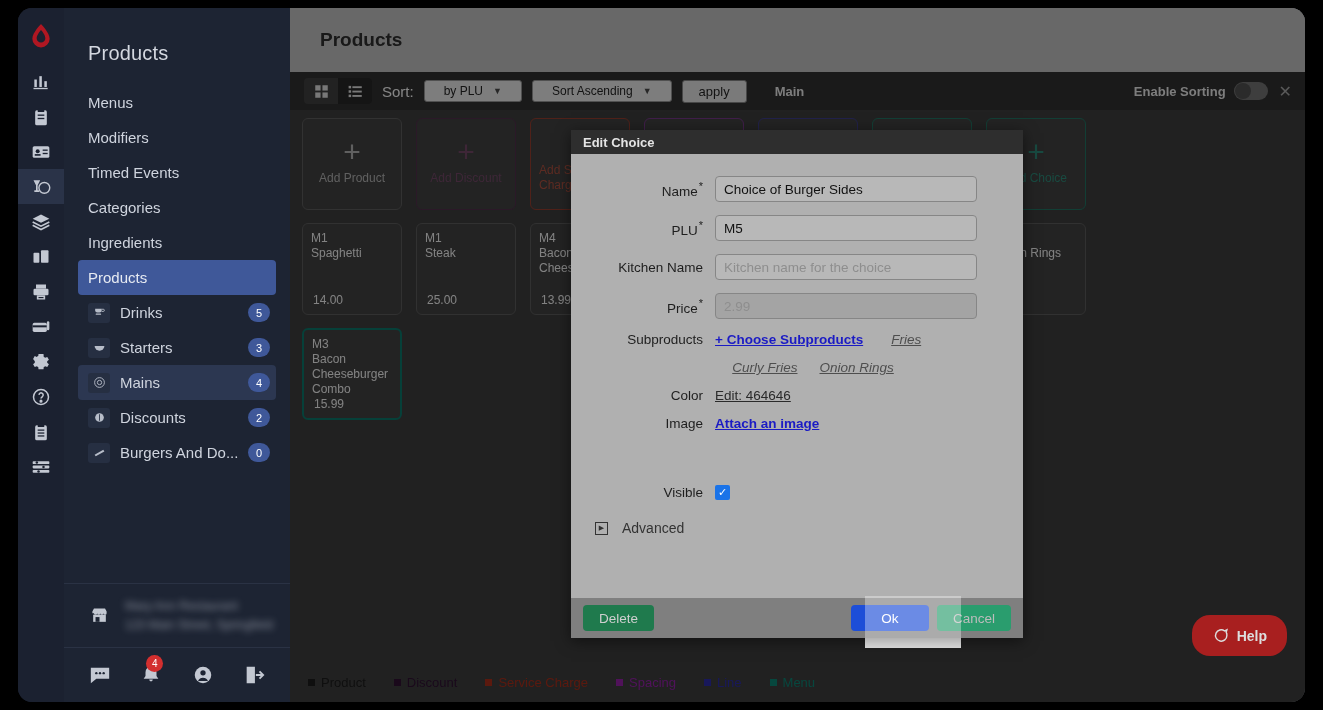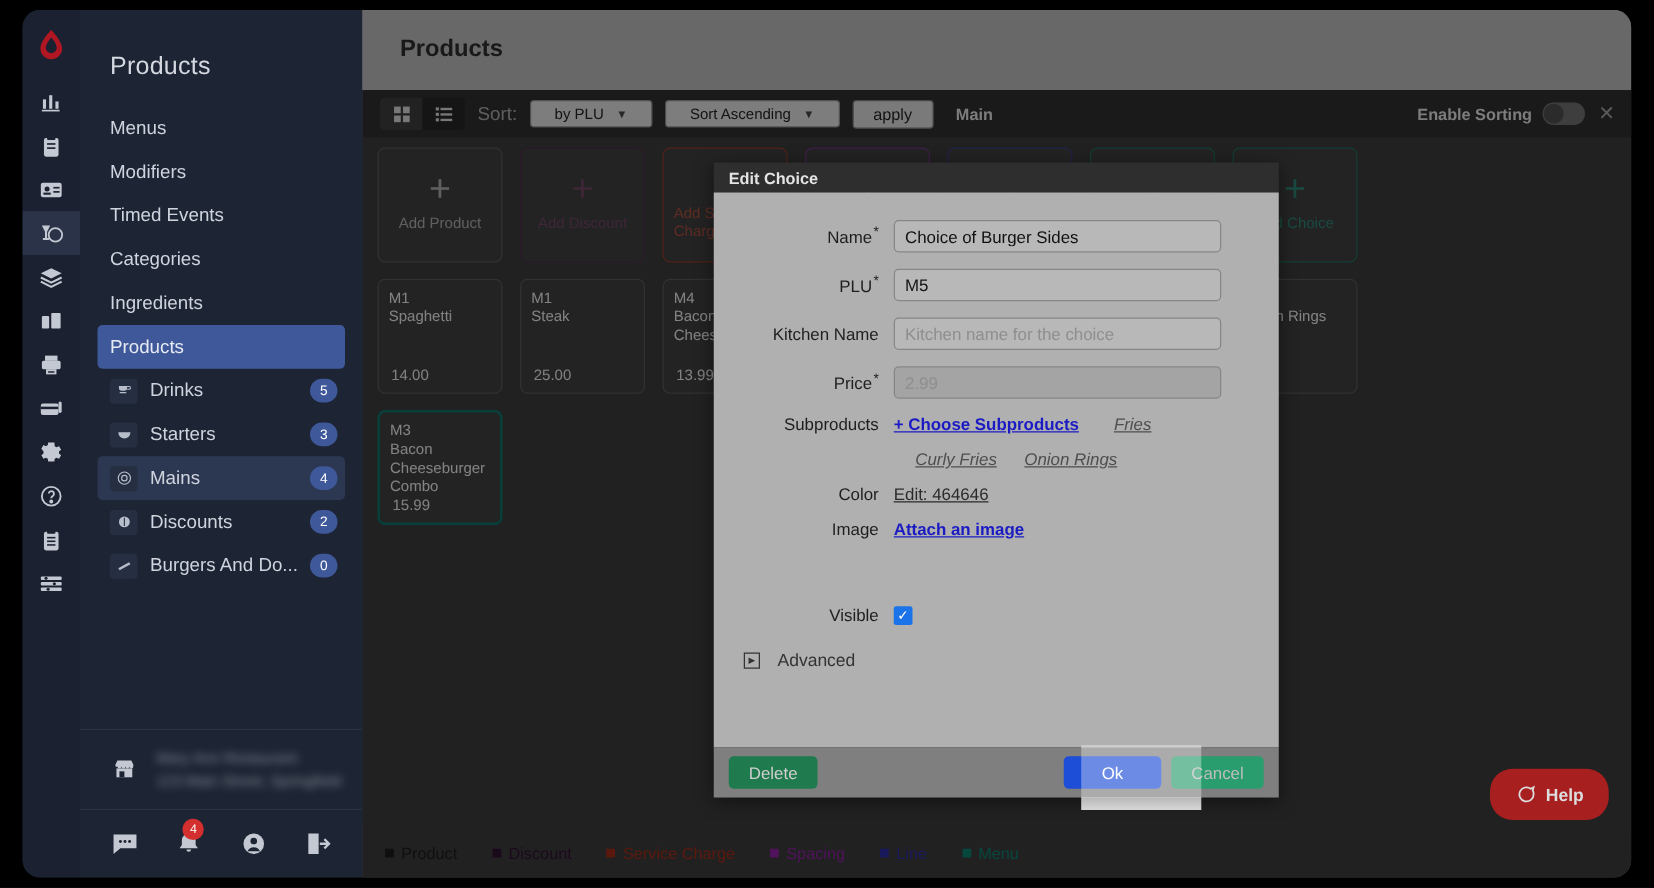--- a/index.html
+++ b/index.html
@@ -111,33 +111,33 @@
     height: 38px; background: #2e2e2e; display: flex; align-items: center;
     padding: 0 14px; gap: 10px; position: relative;
   }
   .viewtoggle { display: flex; border-radius: 4px; overflow: hidden; }
   .vt-btn {
     width: 34px; height: 26px; display: flex; align-items: center;
     justify-content: center; background: #252525; color: #cfcfcf;
   }
   .vt-btn.on { background: #3b3b3b; }
   .vt-btn svg { width: 15px; height: 15px; }
-  .sort-lbl { color: #a3a3a3; font-size: 15px; }
+  .sort-lbl { color: #e5e5e5; font-size: 15px; }
   .fake-select {
     height: 22px; background: #d8d8d8; border: 1px solid #8a8a8a;
     border-radius: 3px; color: #222; font-size: 12px;
     display: flex; align-items: center; padding: 0 19px; gap: 10px;
   }
   .fake-select .caret { font-size: 9px; color:#444; }
   .apply-btn {
     height: 23px; background: #d3d3d3; border: 1px solid #7a7a7a;
     border-radius: 3px; color: #1f1f1f; font-size: 13px;
     display: flex; align-items: center; padding: 0 16px;
   }
-  .main-tab { color: #d8d8d8; font-size: 13px; font-weight: bold; margin-left: 8px; }
+  .main-tab { color: #d8d8d8; font-size: 13px; font-weight: bold; margin-left: 18px; }
   .tb-right {
     position: absolute; right: 10px; top: 0; height: 38px;
     display: flex; align-items: center; gap: 8px;
   }
   .enable-sorting { color: #d8d8d8; font-size: 13px; font-weight: bold; }
   .toggle {
     width: 34px; height: 18px; border-radius: 9px; background: #6c6c6c;
     position: relative;
   }
   .toggle .knob {

